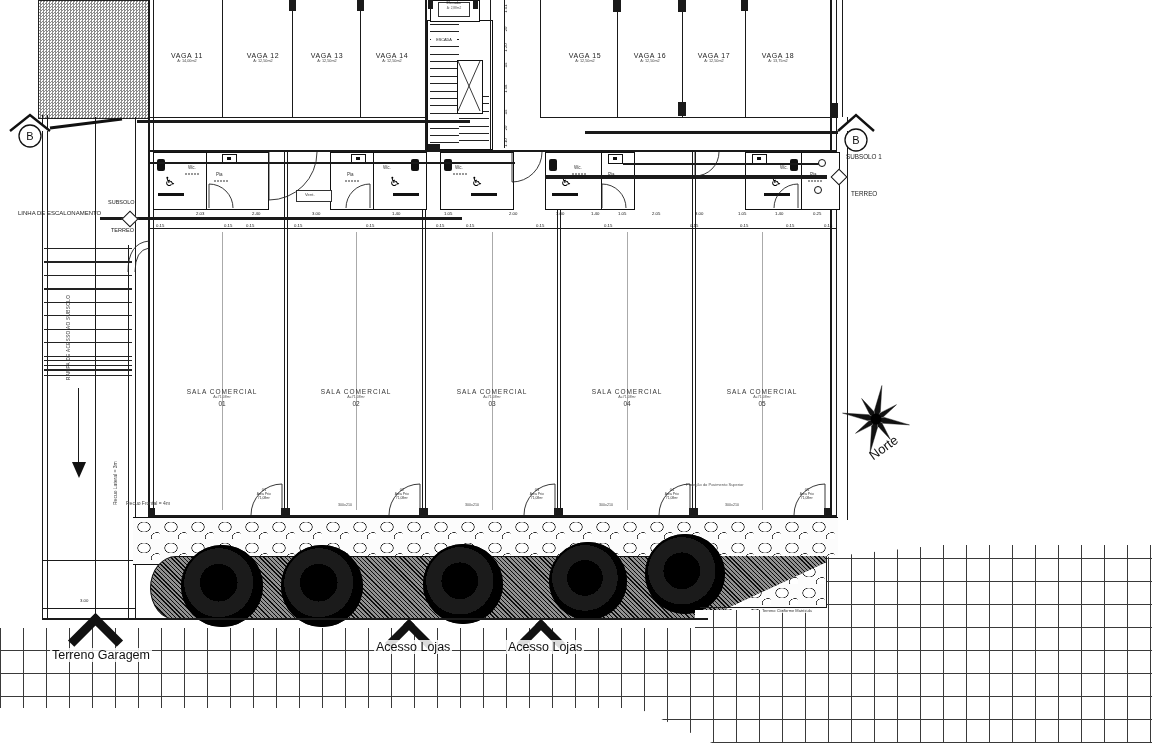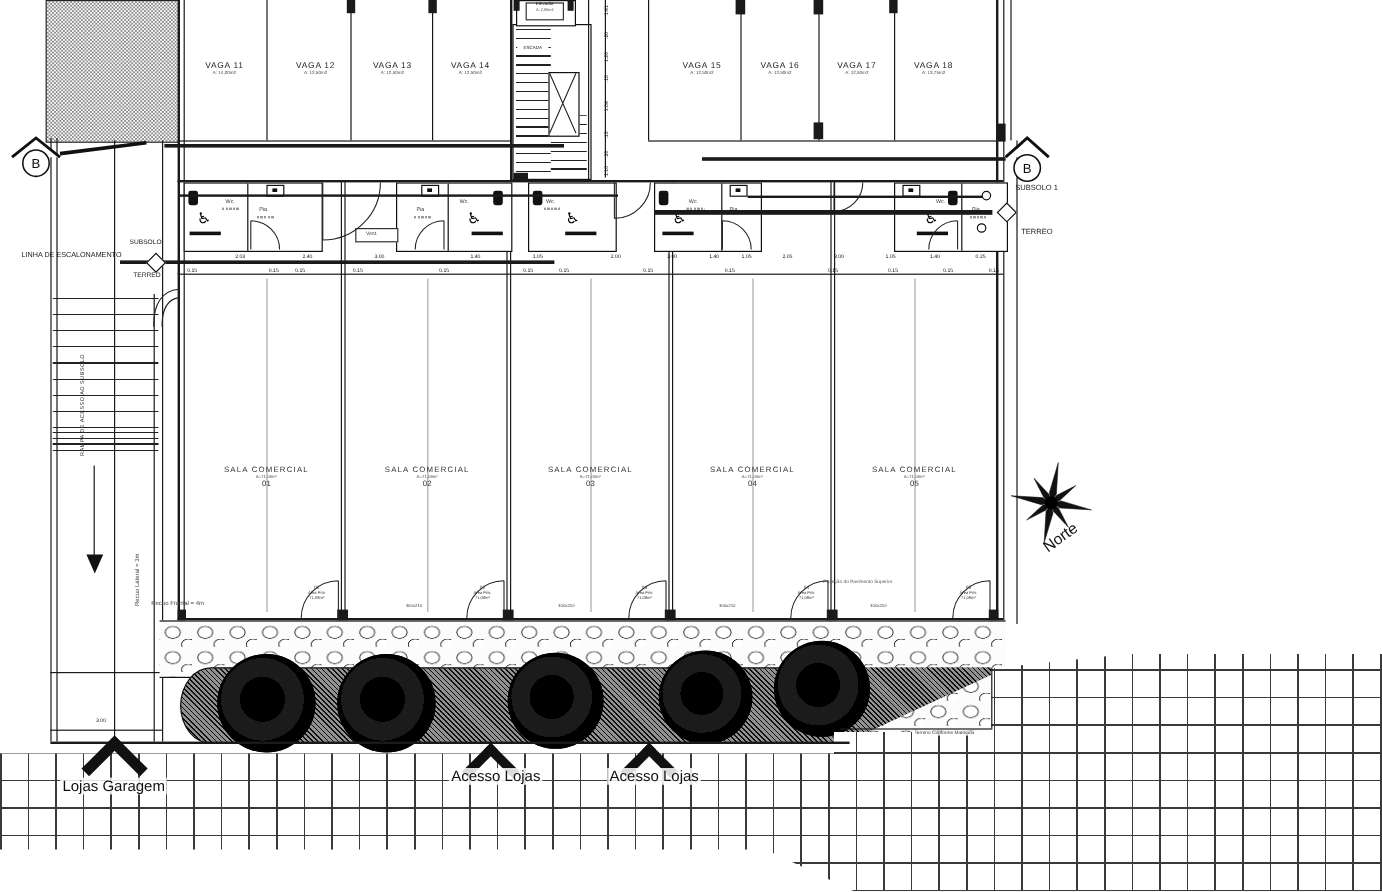--- a/index.html
+++ b/index.html
@@ -379,21 +379,21 @@
   <div class="grid"></div>
 
   <div class="l" style="left:42px;top:618px;width:666px;height:1.5px"></div>
   <div class="l" style="left:700px;top:607px;width:126px;height:1.2px"></div>
   <div class="l" style="left:826px;top:557px;width:1.2px;height:51px"></div>
   <div class="t" style="left:762px;top:609px;font-size:4px;color:#333;background:rgba(255,255,255,.8)">Terreno Conforme Matrícula</div>
 
   <div class="chev" style="left:76px;top:621px;width:30px;height:30px"></div>
   <div class="chev" style="left:392px;top:626px;width:26px;height:26px;border-width:8px"></div>
   <div class="chev" style="left:524px;top:626px;width:26px;height:26px;border-width:8px"></div>
-  <div class="access" style="left:50px;top:648px">Lojas Garagem</div>
+  <div class="access" style="left:50px;top:648px">Terreno Garagem</div>
   <div class="access" style="left:374px;top:640px">Acesso Lojas</div>
   <div class="access" style="left:506px;top:640px">Acesso Lojas</div>
 
   <div class="t" style="left:868px;top:441px;font-size:13px;transform:rotate(-36deg);color:#111">Norte</div>
 
   <svg class="abs-svg" width="1152" height="743" viewBox="0 0 1152 743">
     <g stroke="#222" stroke-width="0.9" fill="none">
 
       <path d="M282,515 L282,484 M282,484 A31,31 0 0 0 251,515"></path>
       <path d="M420,515 L420,484 M420,484 A31,31 0 0 0 389,515"></path>

